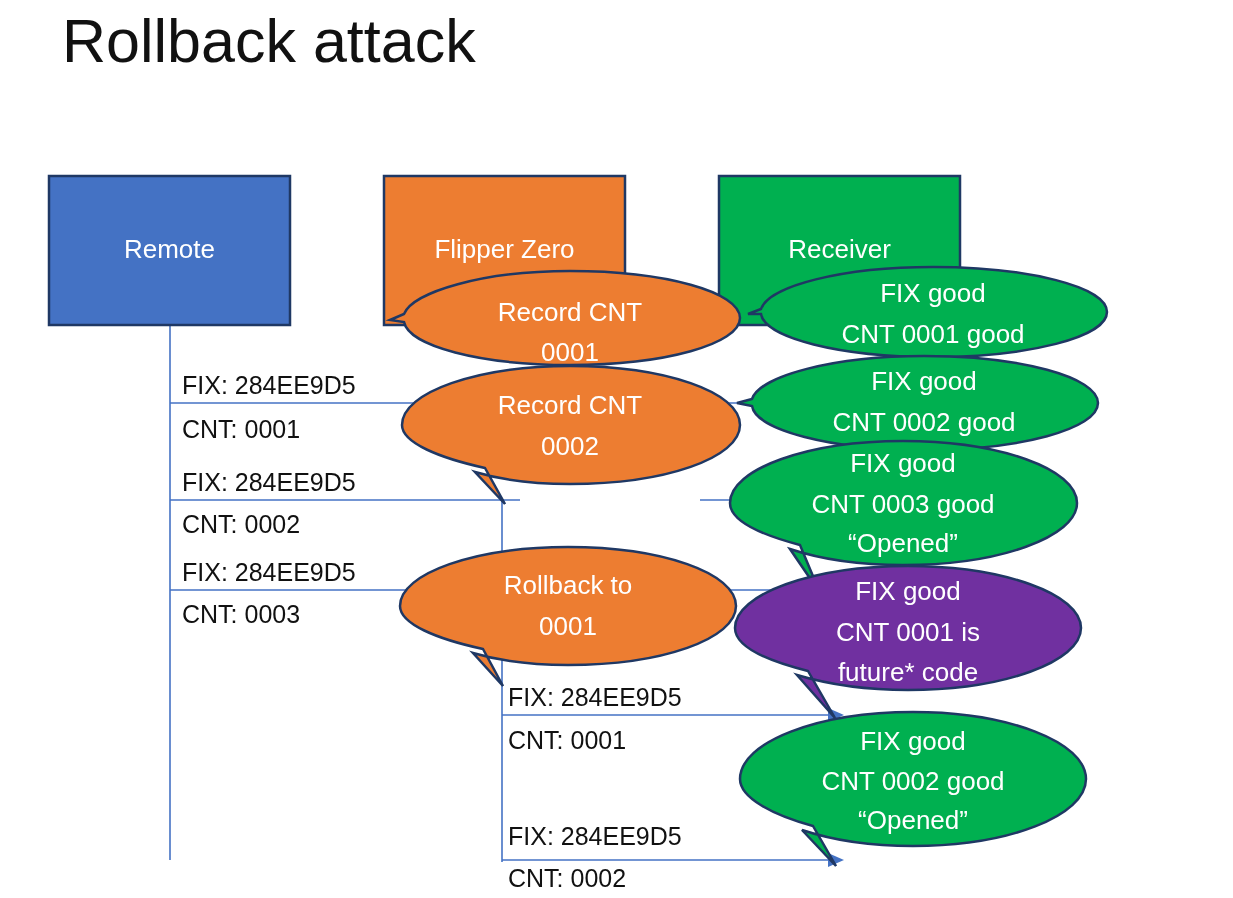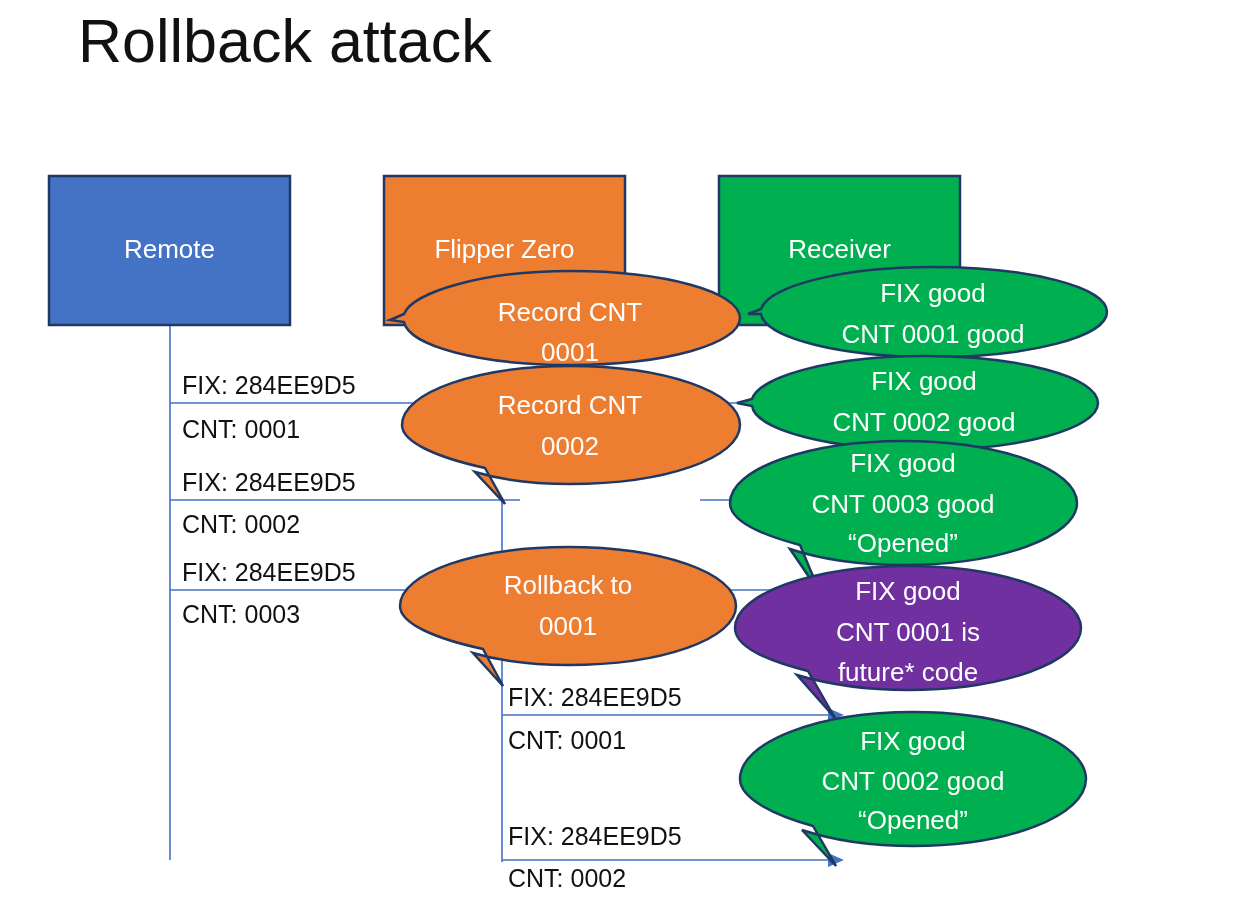--- a/index.html
+++ b/index.html
@@ -20,21 +20,20 @@
   #title {
     position: absolute;
     left: 62px;
     top: 8px;
     font-size: 61px;
     line-height: 1.1;
     color: #111111;
     font-weight: normal;
     letter-spacing: 0px;
     white-space: nowrap;
-    margin-left: 16px;
   }
   svg#diagram {
     position: absolute;
     left: 0;
     top: 0;
     width: 1233px;
     height: 898px;
   }
   .lane-label {
     fill: #ffffff;

